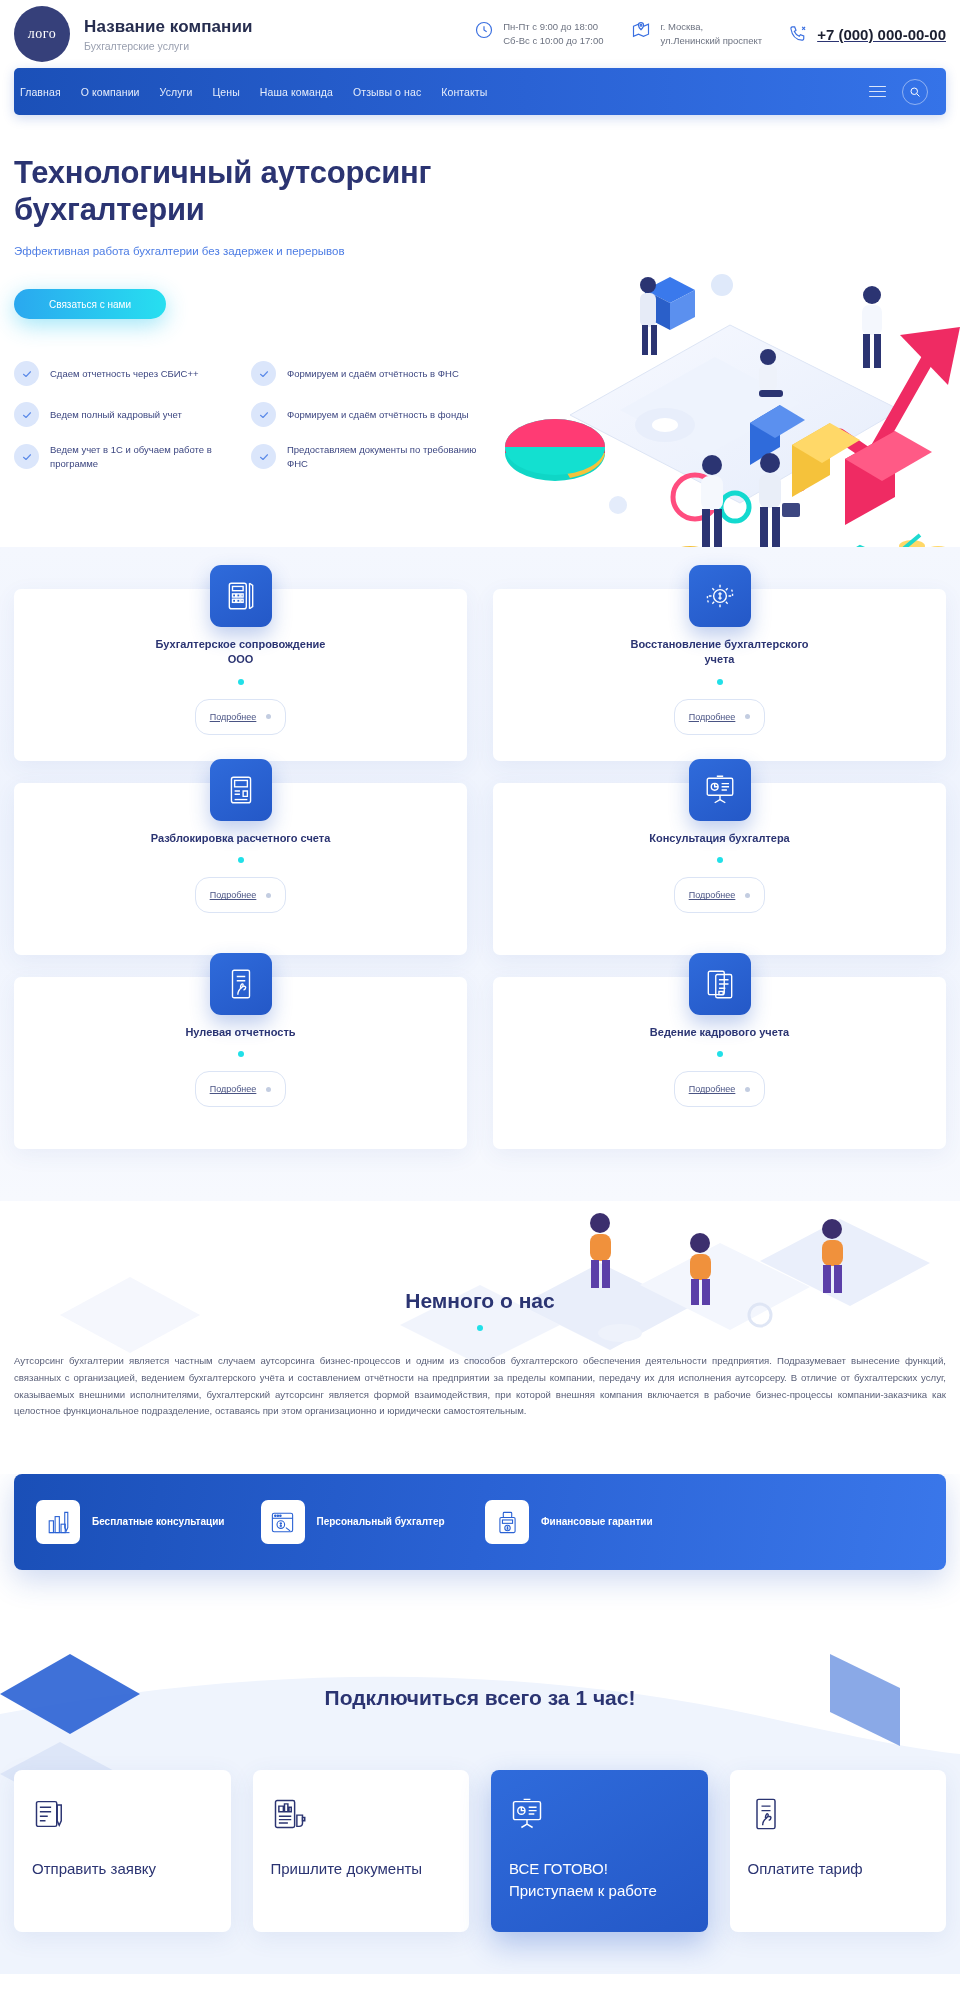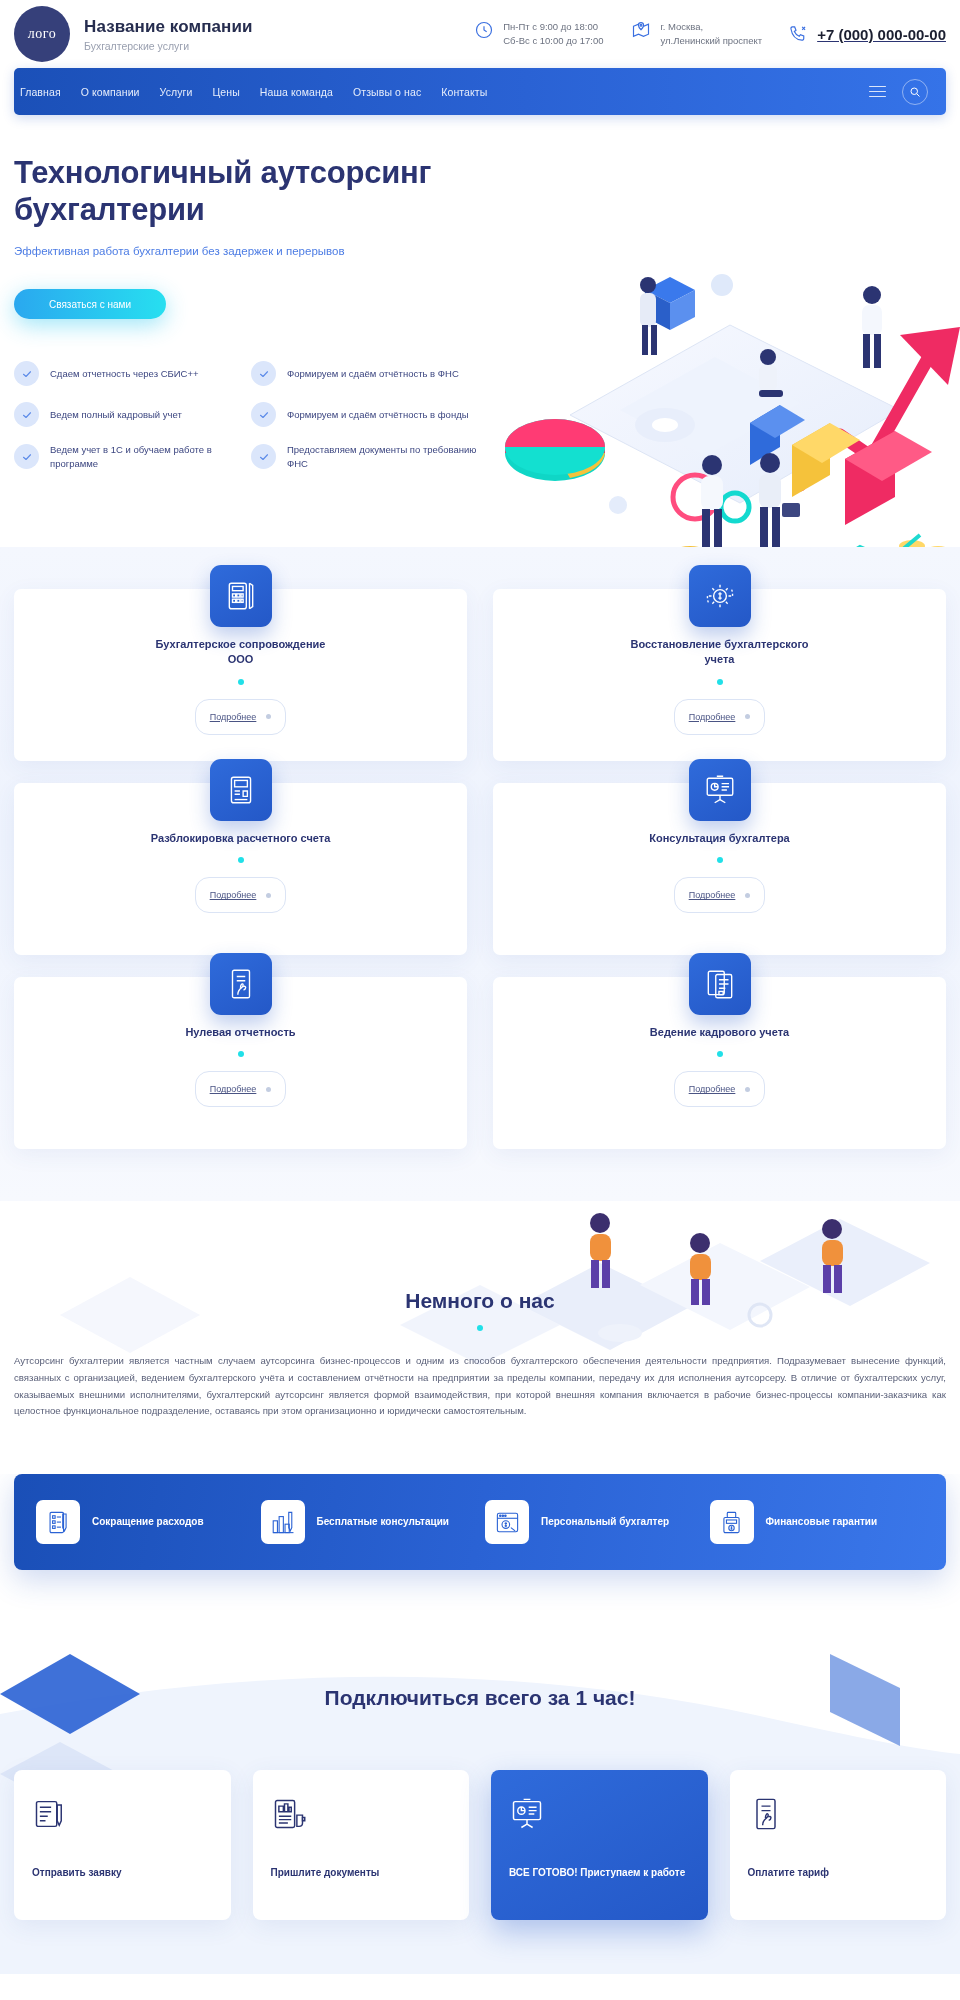--- a/index.html
+++ b/index.html
@@ -181,21 +181,21 @@
   }
   .step {
     background: #fff; border-radius: 8px; padding: 26px 18px 30px;
     min-height: 150px; box-shadow: 0 6px 24px rgba(60,90,170,.09);
   }
   .step.active {
     background: linear-gradient(150deg,#2f6bdb 0%, #2458c7 100%);
     box-shadow: 0 12px 30px rgba(40,90,200,.33);
   }
   .step svg { width: 36px; height: 36px; display:block; }
-  .step-label { margin-top: 34px; font-size: 10px; font-weight: 700; color: #2b3472; line-height: 1.45; }
+  .step-label { margin-top: 26px; font-size: 15px; font-weight: 400; color: #2b3472; line-height: 1.45; }
   .step.active .step-label { color: #fff; }
 </style>
 </head>
 <body>
 
 <div class="page">
 
   <header class="topbar">
     <div class="brand">
       <div class="logo-circle">лого</div>
@@ -566,35 +566,20 @@
     </svg>
 
     <h2>Немного о нас</h2>
     <div class="about-dot"></div>
     <p class="about-text">Аутсорсинг бухгалтерии является частным случаем аутсорсинга бизнес-процессов и одним из способов бухгалтерского обеспечения деятельности предприятия. Подразумевает вынесение функций, связанных с организацией, ведением бухгалтерского учёта и составлением отчётности на предприятии за пределы компании, передачу их для исполнения аутсорсеру. В отличие от бухгалтерских услуг, оказываемых внешними исполнителями, бухгалтерский аутсорсинг является формой взаимодействия, при которой внешняя компания включается в рабочие бизнес-процессы компании-заказчика как целостное функциональное подразделение, оставаясь при этом организационно и юридически самостоятельным.</p>
   </section>
 
   <div class="benefits-wrap">
     <div class="benefits">
 
-      <div class="ben">
-        <span class="ben-icon">
-          <svg viewBox="0 0 32 32" fill="none" stroke="#2a62d4" stroke-width="1.3">
-            <rect x="6" y="4" width="16" height="24" rx="1.5"></rect>
-            <rect x="9" y="8" width="3" height="3"></rect>
-              <path d="M14 9.5h5"></path>
-            <rect x="9" y="14" width="3" height="3"></rect>
-              <path d="M14 15.5h5"></path>
-            <rect x="9" y="20" width="3" height="3"></rect>
-              <path d="M14 21.5h5"></path>
-            <path d="M25 6v16l-2 4-2-4V6z"></path>
-          </svg>
-        </span>
-        <span class="ben-label">Сокращение расходов</span>
-      </div>
 
       <div class="ben">
         <span class="ben-icon">
           <svg viewBox="0 0 32 32" fill="none" stroke="#2a62d4" stroke-width="1.3">
             <rect x="5" y="14" width="5" height="14"></rect>
               <rect x="12" y="9" width="5" height="19"></rect>
               <rect x="19" y="18" width="5" height="10"></rect>
             <path d="M27 4v18l-1.8 4-1.8-4V4z"></path>
             <path d="M5 28h24"></path>
           </svg>

